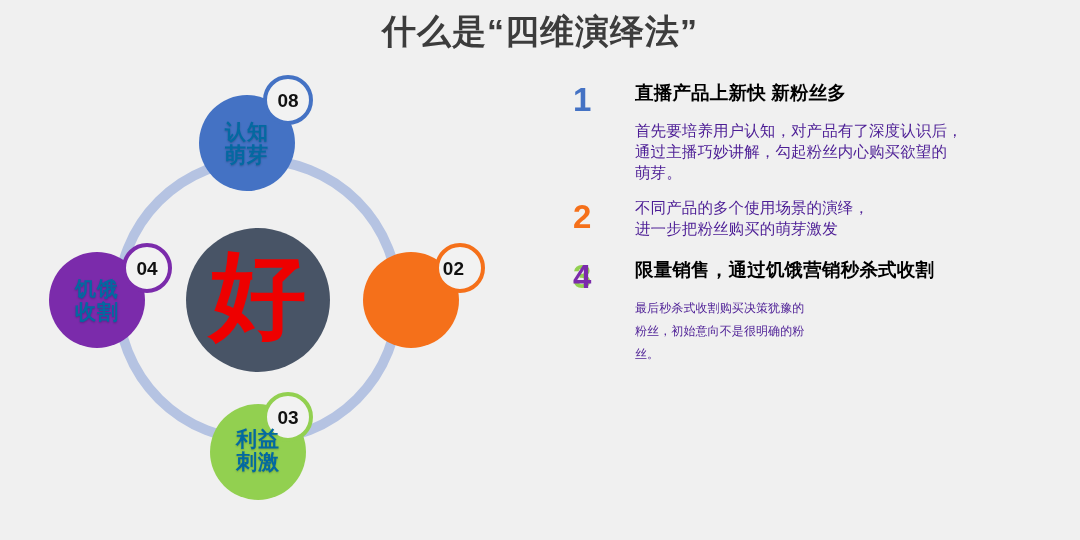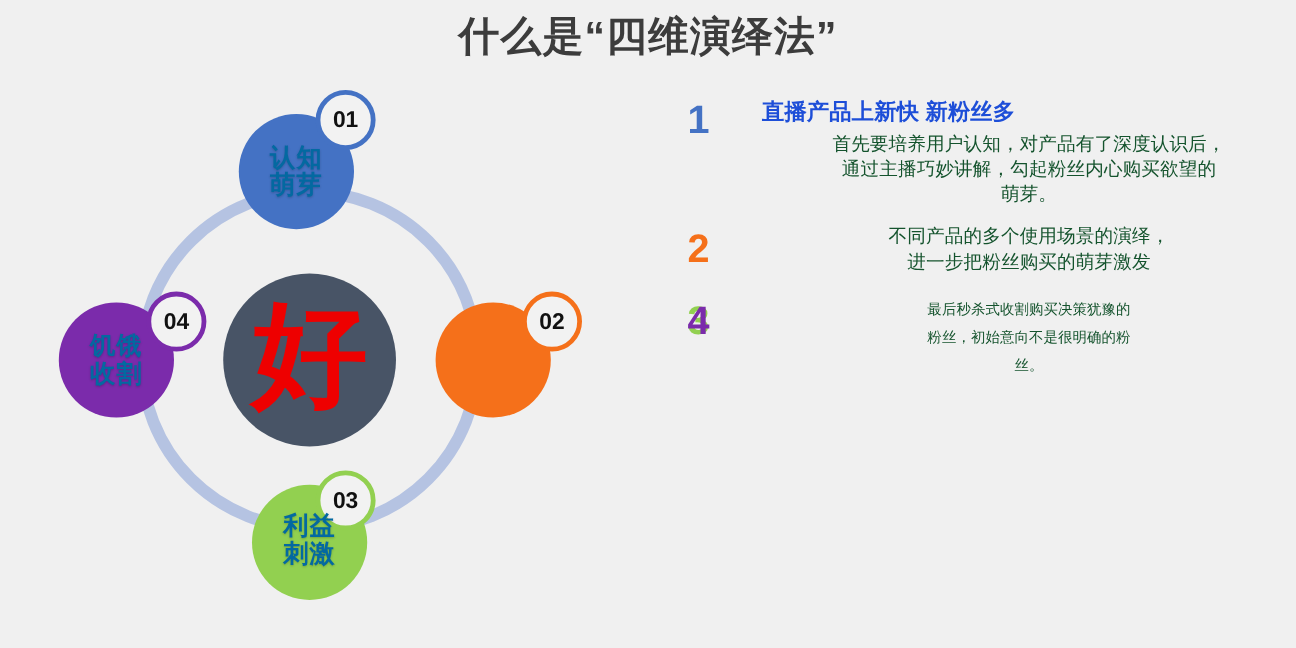--- a/index.html
+++ b/index.html
@@ -96,33 +96,32 @@
     top: 2px;
     width: 34px;
     text-align: left;
     font-size: 33px;
     font-weight: bold;
     line-height: 36px;
   }
   .step-head {
     font-size: 18.5px;
     font-weight: bold;
-    color: #1d4ed8;
+    color: #000000;
     line-height: 26px;
     letter-spacing: 0.2px;
     white-space: nowrap;
   }
   .step-body {
     font-size: 15.5px;
-    color: #14532d;
+    color: #4c1d95;
     line-height: 21px;
     letter-spacing: 0.1px;
-    margin-top: 4px;
+    margin-top: 14px;
     white-space: pre-line;
-    text-align: center;
   }
   .step-body.serif {
     font-family: Liberation Sans, sans-serif;
     font-size: 12px;
     line-height: 23px;
   }
 </style>
 </head>
 <body>
 
@@ -156,23 +155,23 @@
       <circle cx="288" cy="362" r="23" fill="#f2f2f2" stroke="#92d050" stroke-width="4"></circle>
     </g>
   </svg>
 
   <div id="center-char" style="left:188px; top:193px;">好</div>
 
   <div class="node-label" style="left:197px; top:65px; width:100px;">
     <div>认知</div>
     <div>萌芽</div>
   </div>
-  <div class="badge-num" style="left:258px; top:36px; width:60px;">01</div>
-
-  <div class="badge-num" style="left:430px; top:204px; width:60px;">02</div>
+  <div class="badge-num" style="left:258px; top:36px; width:60px;">08</div>
+
+  <div class="badge-num" style="left:404px; top:204px; width:60px;text-align:right;">02</div>
 
   <div class="node-label" style="left:208px; top:372px; width:100px;">
     <div>利益</div>
     <div>刺激</div>
   </div>
   <div class="badge-num" style="left:258px; top:353px; width:60px;">03</div>
 
   <div class="node-label" style="left:47px; top:222px; width:100px;">
     <div>饥饿</div>
     <div>收割</div>
@@ -196,18 +195,19 @@
     <div class="step-body">不同产品的多个使用场景的演绎，
 进一步把粉丝购买的萌芽激发</div>
   </div>
 
   <div class="step" style="margin-bottom:18px;">
     <div class="step-num" style="color:#92d050;">3</div>
   </div>
 
   <div class="step">
     <div class="step-num" style="color:#7b2bab;">4</div>
+    <div class="step-head">限量销售，通过饥饿营销秒杀式收割</div>
     <div class="step-body serif">最后秒杀式收割购买决策犹豫的
 粉丝，初始意向不是很明确的粉
 丝。</div>
   </div>
 
 </div>
 
 </body></html>

